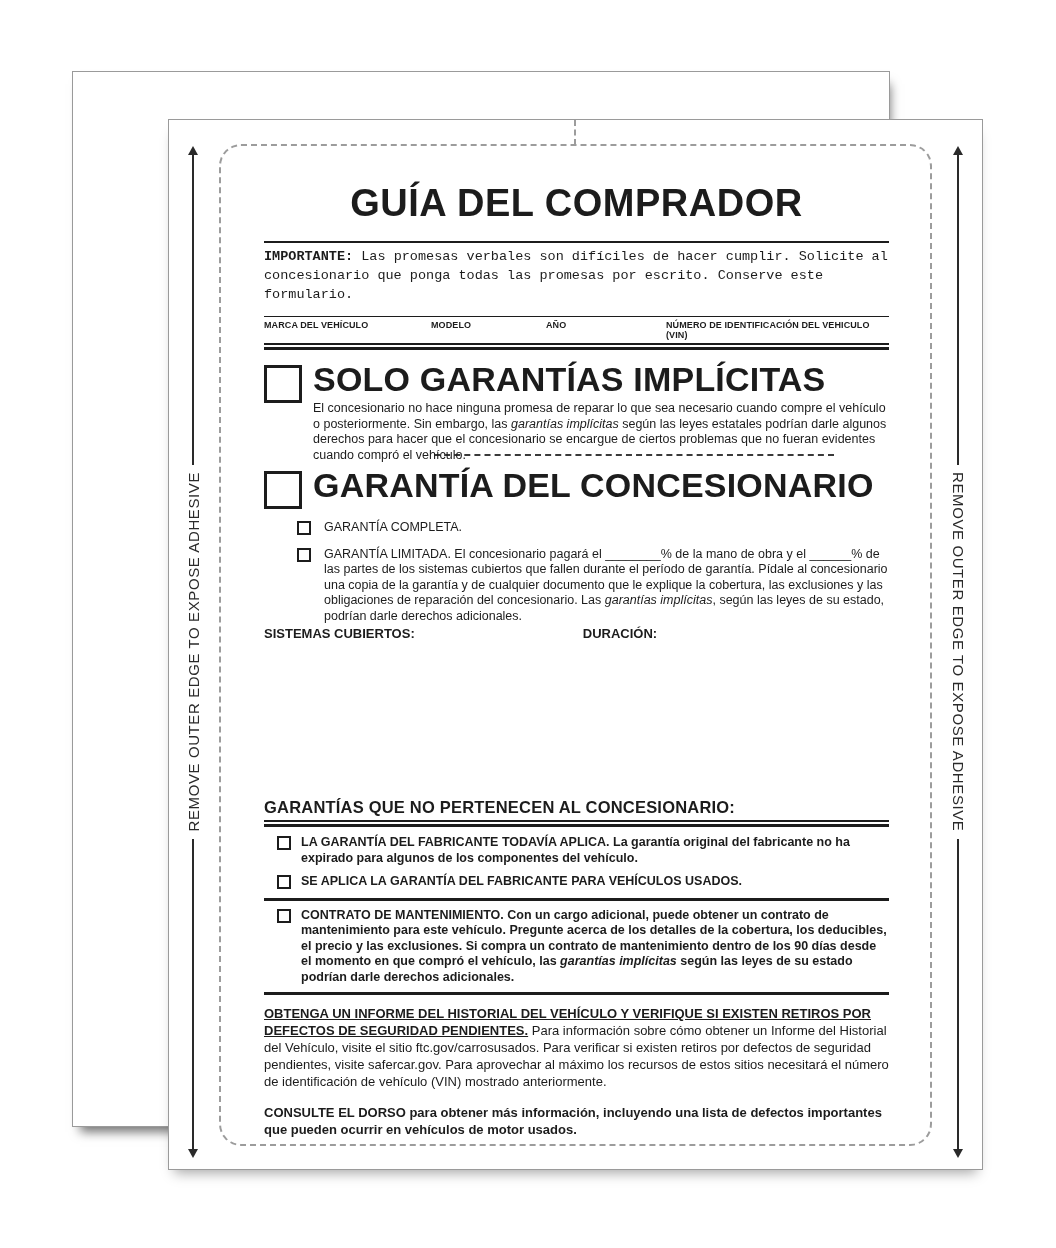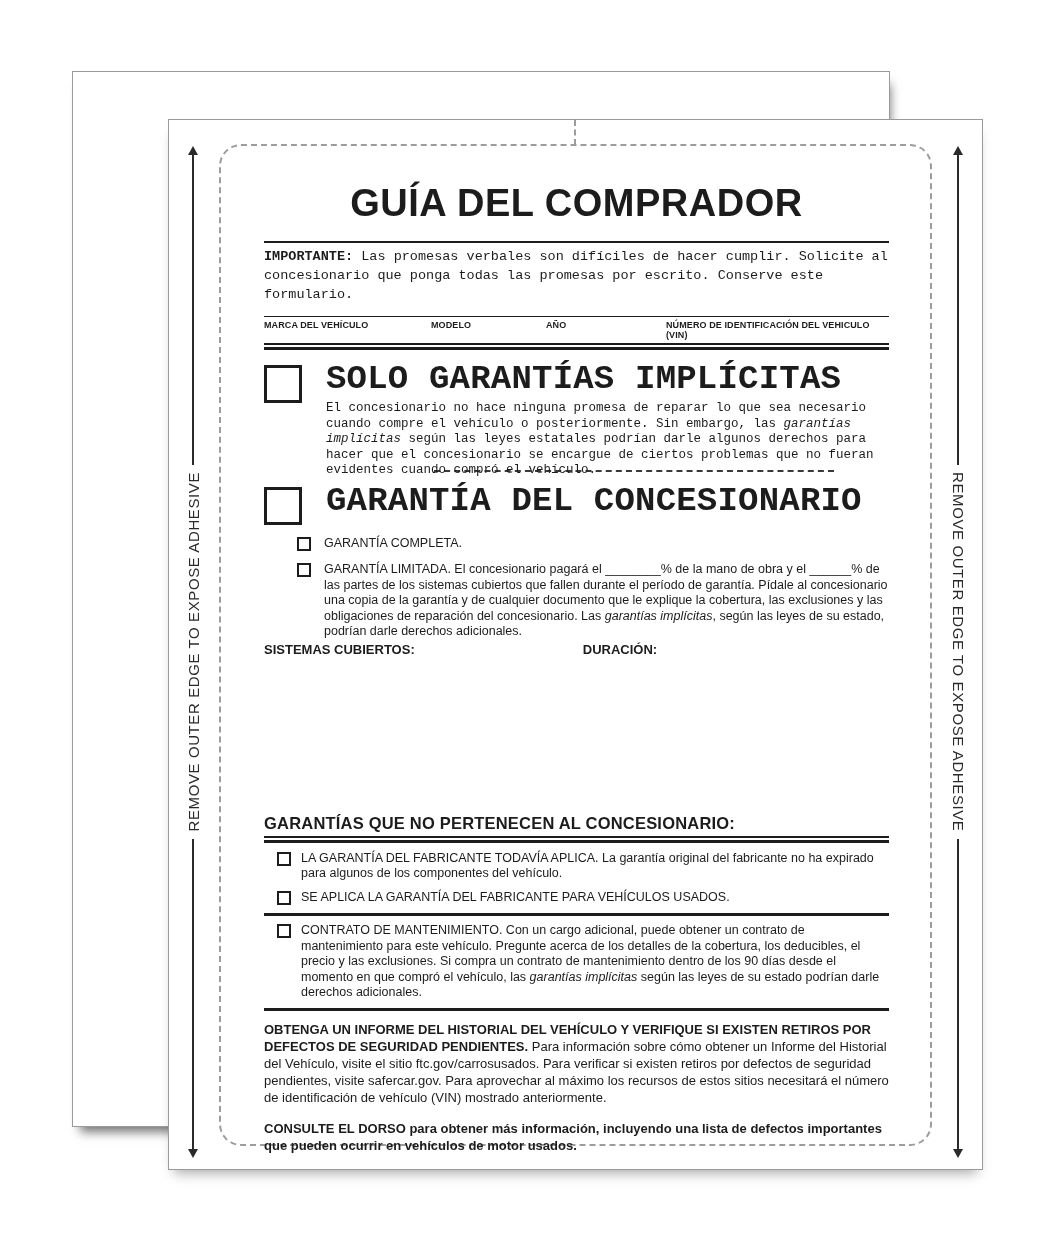--- a/index.html
+++ b/index.html
@@ -50,47 +50,47 @@
   .fields-row .f2 { width:115px; }
   .fields-row .f3 { width:120px; }
   .fields-row .f4 { flex:1; }
 
   h2.sec { font-size:16.5px; font-weight:bold; margin-top:5px; letter-spacing:0.2px; }
   .sec-rule { margin-top:3px; }
 
   .big-option { display:flex; margin-top:11px; }
   .cb-big { flex:0 0 38px; width:38px; height:38px; border:3px solid #1c1c1c;
             background:#fff; margin-top:4px; }
-  .big-body { margin-left:24px; flex:1;font-family:Liberation Mono, monospace; }
+  .big-body { margin-left:11px; flex:1; }
   .big-title { font-size:34px; font-weight:bold; line-height:37px; letter-spacing:0.2px; white-space:nowrap; }
   .big-text { font-size:12.5px; line-height:15.5px; margin-top:3px; }
 
   .dashed-sep { border-top:2.5px dashed #3a3a3a; width:400px; margin-left:170px; margin-top:-9px; }
 
   .sub-option { display:flex; margin-top:11px; margin-left:33px; }
   .cb-sm { flex:0 0 14px; width:14px; height:14px; border:2px solid #1c1c1c;
            background:#fff; margin-top:1px; }
   .sub-text { margin-left:13px; font-size:12.5px; line-height:15.5px; flex:1; }
 
   .sys-row { position:relative; margin-top:2px; font-size:13px; font-weight:bold; height:17px; }
   .sys-row .dur { position:absolute; left:51%; top:0; }
   .write-space { height:150px; }
 
   .chk-item { display:flex; margin-top:8px; margin-left:13px; }
-  .chk-item .sub-text { margin-left:10px; }
+  .chk-item .sub-text { margin-left:10px;font-weight:bold; }
 
   p.body { font-size:12.5px; line-height:16px; }
   .pidale { margin-top:12px; }
   .rule-above-contrato { margin-top:8px; }
   .rule-below-contrato { margin-top:7px; }
 
   .bold-note { font-size:13px; line-height:17px; font-weight:bold; }
   .pregunte { margin-top:7px; }
   .obtenga { margin-top:10px; font-size:13px; line-height:17px; }
-  .obtenga b { font-weight:bold; }
+  .obtenga b { font-weight:bold;text-decoration:underline; }
   .consulte { margin-top:14px; }
 
   i { font-style:italic; }
 </style>
 </head>
 <body>
 
 <div class="canvas">
 
   <div class="sheet back"></div>

